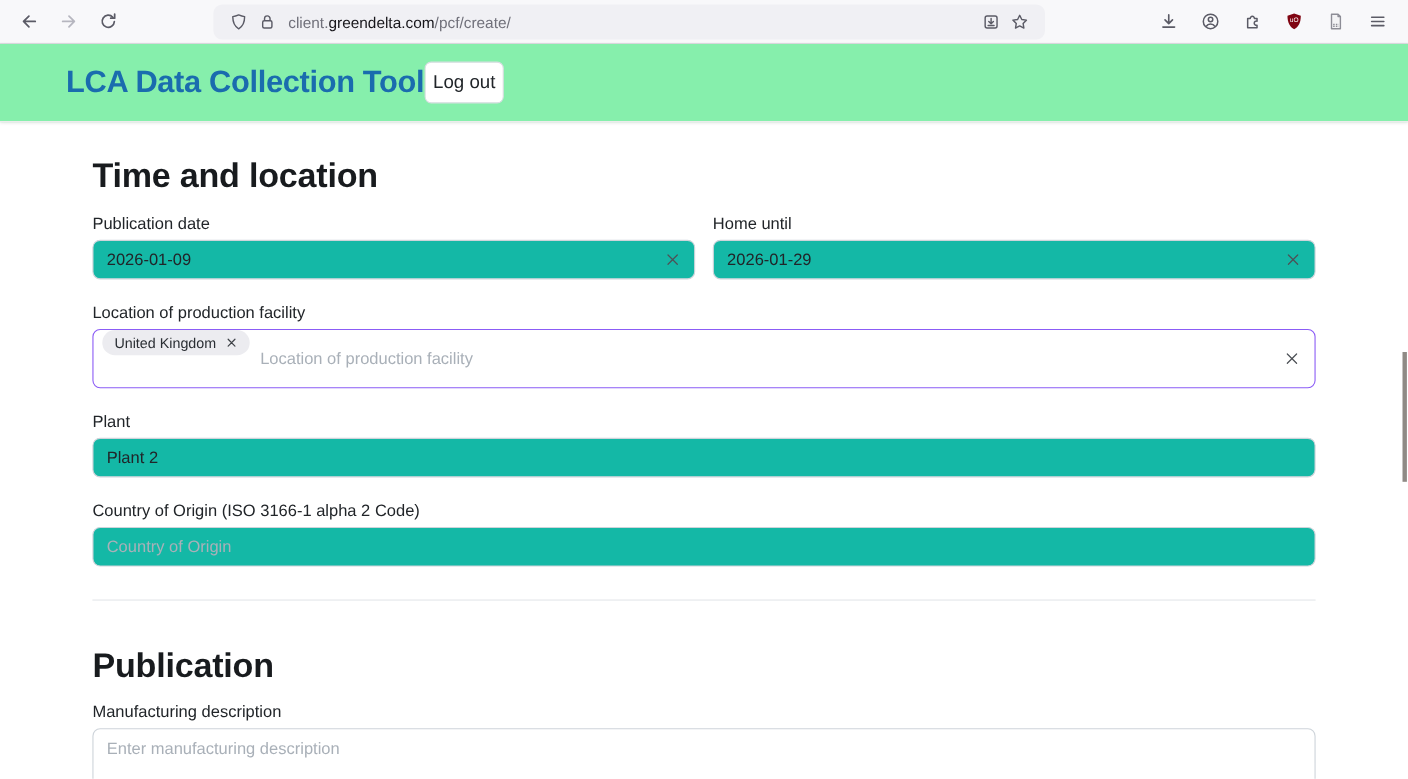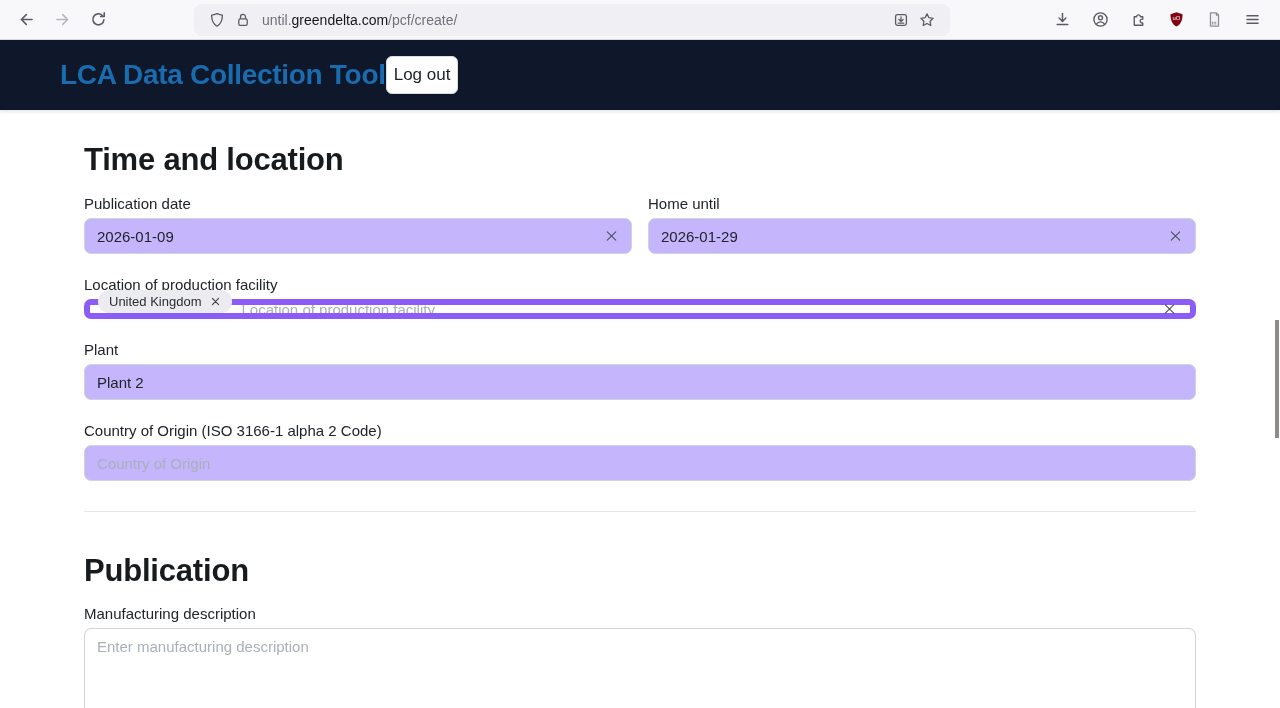--- a/index.html
+++ b/index.html
@@ -45,21 +45,21 @@
     color: #70707a;
     white-space: nowrap;
   }
   .url-text .domain { color: #17161b; }
   .urlbar-spacer { flex: 1; }
   .chrome-right { display: flex; gap: 6px; margin-left: auto; padding-right: 2px; }
 
   
   .site-header {
     height: 71px;
-    background: #0f172a;
+    background: #86efac;
     display: flex; align-items: center;
     padding: 0 29px 0 60px;
     border-bottom: 1px solid #ececec;
     box-shadow: 0 1px 3px rgba(0,0,0,.10);
     position: relative; z-index: 2;
   }
   .brand {
     font-size: 28px;
     font-weight: 700;
     color: #1a6cae;
@@ -105,36 +105,36 @@
   .row2 > .col { flex: 1; min-width: 0; }
   .input-wrap { position: relative; }
   .text-input {
     width: 100%; height: 36px;
     border: 1px solid #ced4da;
     border-radius: 7px;
     padding: 0 38px 0 12px;
     font-size: 15px;
     font-family: inherit;
     color: #212529;
-    background: #c4b5fd;
+    background: #14b8a6;
     outline: none;
   }
   .text-input.no-clear { padding-right: 12px; }
   ::placeholder { color: #a9b0b8; opacity: 1; }
   .clear-btn {
     position: absolute; right: 13px; top: 50%;
     transform: translateY(-50%);
     display: flex; color: #4d5156; cursor: pointer;
   }
   .input-shell {
-    height: 20px;
-    border: 6px solid #8b5cf6;
+    height: 54px;
+    border: 1px solid #8b5cf6;
     border-radius: 7px;
     background: #fff;
-    display: flex; align-items: flex-end;
+    display: flex; align-items: flex-start;
     padding: 0 38px 0 8px;
     position: relative;
   }
   .tag-pill {
     display: inline-flex; align-items: center; gap: 8px;
     background: #ececf0;
     border-radius: 12px;
     padding: 4px 11px;
     font-size: 13px;
     color: #2a2e33;
@@ -204,21 +204,21 @@
       <svg width="16" height="16" viewBox="0 0 16 16" fill="none" stroke="currentColor" stroke-width="1.3" stroke-linejoin="round">
           <path d="M8 1.6c2 .9 3.9 1.4 5.4 1.5 0 5.8-1.9 9.2-5.4 11.1C4.5 12.3 2.6 8.9 2.6 3.1 4.1 3 6 2.5 8 1.6z"></path>
         </svg>
     </div>
     <div class="icon-btn">
       <svg width="16" height="16" viewBox="0 0 16 16" fill="none" stroke="currentColor" stroke-width="1.3" stroke-linejoin="round">
           <rect x="3.8" y="6.8" width="8.4" height="6.6" rx="1.4"></rect>
           <path d="M5.5 6.8V4.9a2.5 2.5 0 0 1 5 0v1.9"></path>
         </svg>
     </div>
-    <div class="url-text"><span>until.</span><span class="domain">greendelta.com</span><span>/pcf/create/</span></div>
+    <div class="url-text"><span>client.</span><span class="domain">greendelta.com</span><span>/pcf/create/</span></div>
     <div class="urlbar-spacer"></div>
     <div class="icon-btn">
       <svg width="16" height="16" viewBox="0 0 16 16" fill="none" stroke="currentColor" stroke-width="1.3" stroke-linecap="round" stroke-linejoin="round">
           <rect x="2.6" y="2.6" width="10.8" height="10.8" rx="1.8"></rect>
           <path d="M8 4.8v4.6M5.9 7.5L8 9.6l2.1-2.1"></path>
           <path d="M5.3 11.2h5.4"></path>
         </svg>
     </div>
     <div class="icon-btn">
       <svg width="16" height="16" viewBox="0 0 16 16" fill="none" stroke="currentColor" stroke-width="1.3" stroke-linejoin="round">

